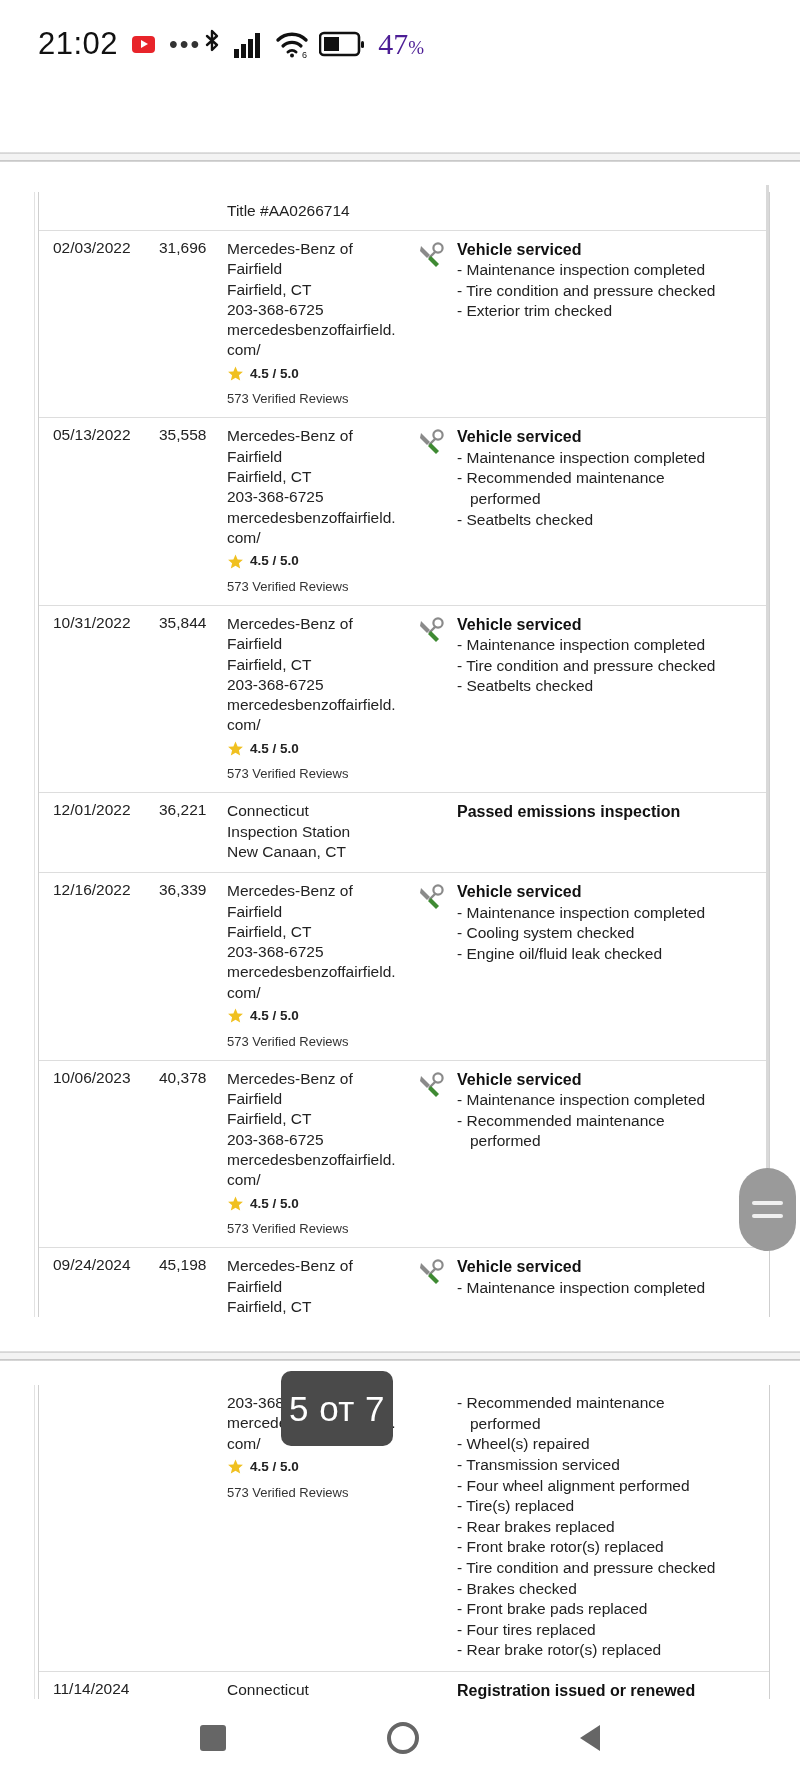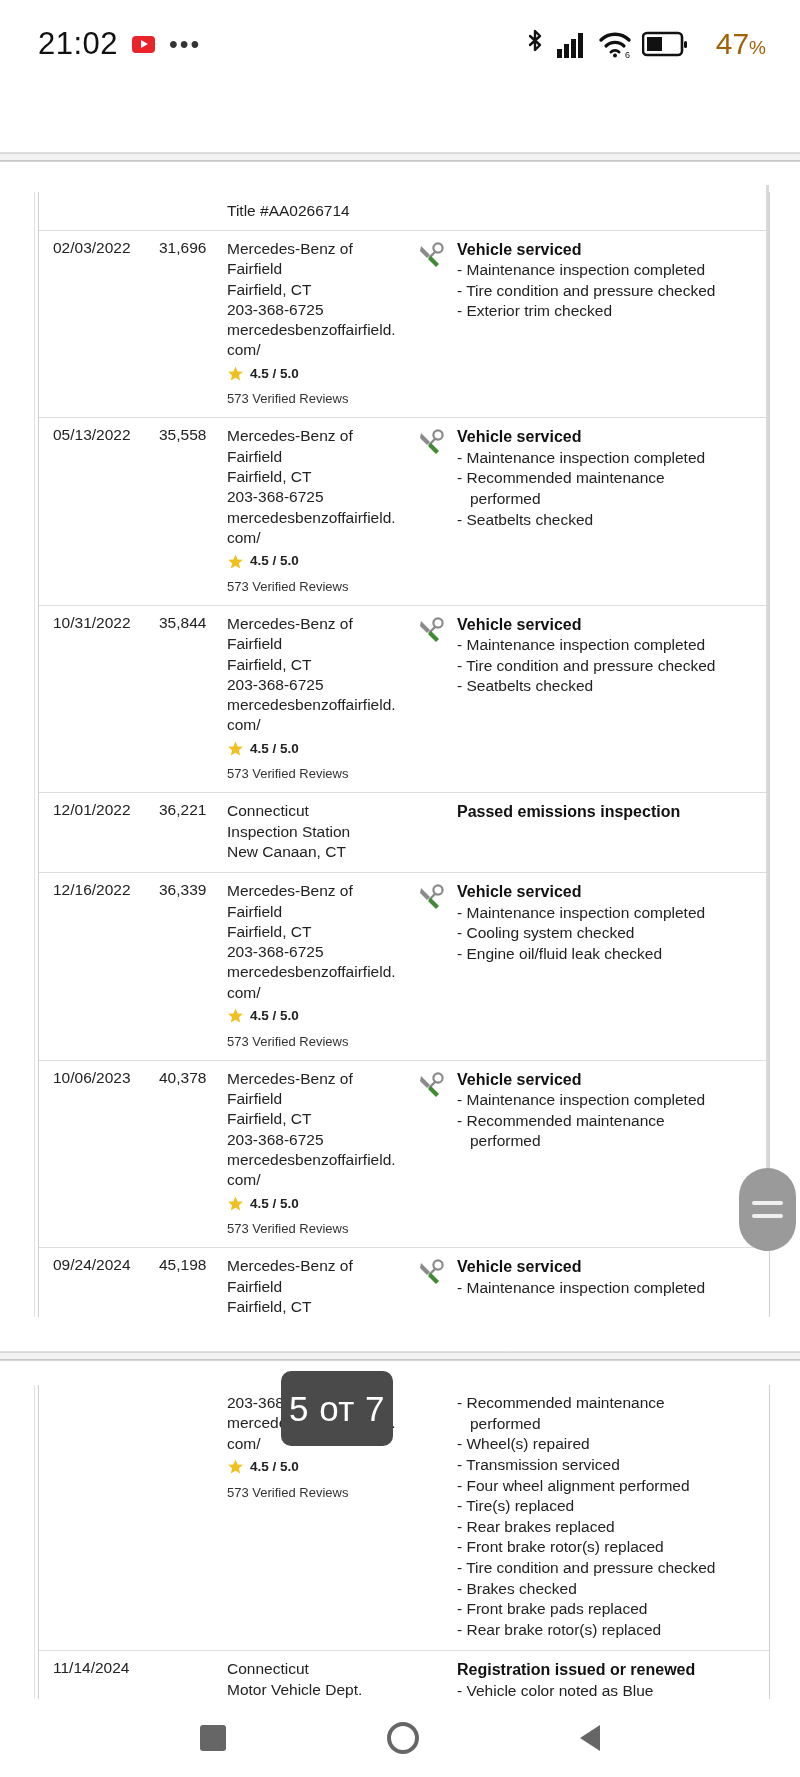--- a/index.html
+++ b/index.html
@@ -10,39 +10,38 @@
     color:#222;
     position:relative;
     overflow:hidden;
   }
 
   
   .statusbar{
     height:88px;
     display:flex;
     align-items:center;
-    justify-content:space-between;
     padding:0 34px 0 38px;
     background:#fff;
   }
   .sb-left{ display:flex; align-items:center; gap:14px; }
   .sb-time{ font-size:31px; font-weight:400; letter-spacing:0.5px; color:#111; }
   .yt-icon{
     width:23px;height:17px;background:#e8242a;border-radius:4px;
     display:flex;align-items:center;justify-content:center;
   }
   .yt-icon .tri{
     width:0;height:0;border-left:7px solid #fff;
     border-top:4.5px solid transparent;border-bottom:4.5px solid transparent;
     margin-left:1px;
   }
   .sb-dots{ font-size:25px; color:#333; letter-spacing:2px; line-height:10px; }
   .sb-right{ display:flex; align-items:center; gap:10px; }
   .icon-bt svg, .icon-sig svg, .icon-wifi svg, .icon-batt svg{ display:block; }
-  .sb-batt-text{ font-size:30px; color:#a16207; margin-left:18px; }
+  .sb-batt-text{ font-size:30px; color:#4c1d95; margin-left:3px;font-family:Liberation Serif, serif; }
   .sb-batt-text .pct{ font-size:19px; }
 
   
   .band{
     height:22px;
     background:linear-gradient(to bottom,#ffffff 0%,#ffffff 28%,#d6d6d6 30%,#d6d6d6 36%,#f3f3f3 38%,#f3f3f3 62%,#c9c9c9 64%,#c9c9c9 70%,#ffffff 72%,#ffffff 100%);
   }
   .spacer-white{ background:#fff; }
 
   
@@ -435,20 +434,21 @@
         <div class="det-line">   performed</div>
         <div class="det-line">- Wheel(s) repaired</div>
         <div class="det-line">- Transmission serviced</div>
         <div class="det-line">- Four wheel alignment performed</div>
         <div class="det-line">- Tire(s) replaced</div>
         <div class="det-line">- Rear brakes replaced</div>
         <div class="det-line">- Front brake rotor(s) replaced</div>
         <div class="det-line">- Tire condition and pressure checked</div>
         <div class="det-line">- Brakes checked</div>
         <div class="det-line">- Front brake pads replaced</div>
+        <div class="det-line">- Four tires replaced</div>
         <div class="det-line">- Rear brake rotor(s) replaced</div>
       </div>
     </div>
 
     <div class="row">
       <div class="col-date">11/14/2024</div>
       <div class="col-odo"></div>
       <div class="col-src">
         <div>Connecticut</div>
         <div>Motor Vehicle Dept.</div>

